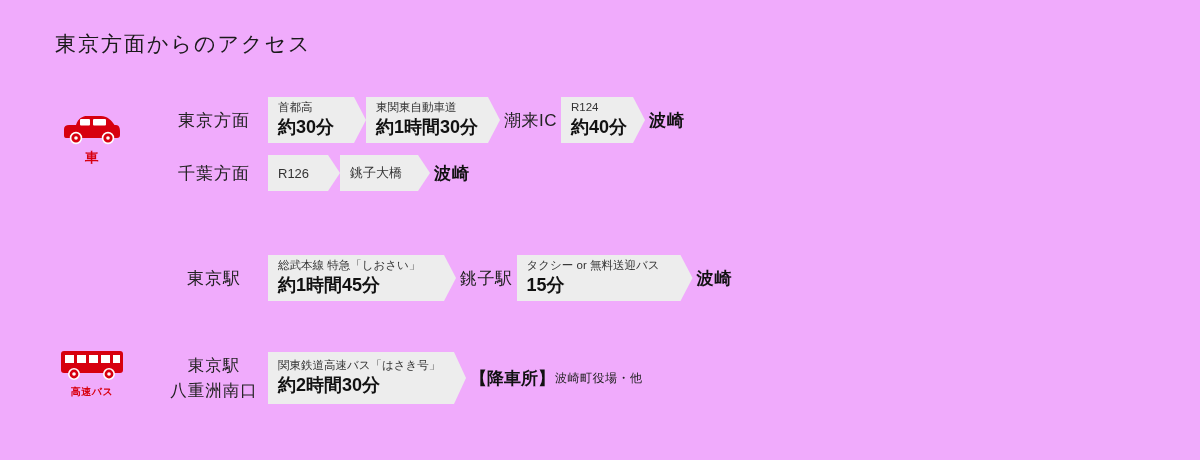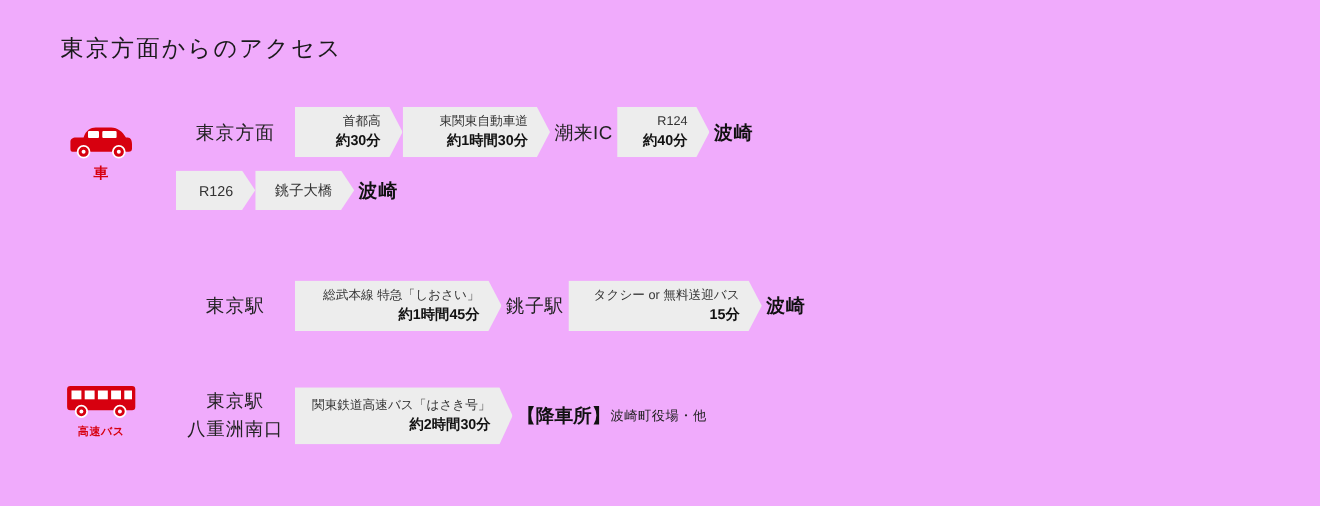--- a/index.html
+++ b/index.html
@@ -52,28 +52,28 @@
     flex: 0 0 auto;
   }
   .start.two-line { line-height: 1.5; font-size: 16.5px; }
   .chev {
     align-self: stretch;
     background: #ededed;
     clip-path: polygon(0 0, calc(100% - 12px) 0, 100% 50%, calc(100% - 12px) 100%, 0 100%);
     display: flex;
     flex-direction: column;
     justify-content: center;
-    align-items: flex-end;
+    align-items: flex-start;
     box-sizing: border-box;
     padding: 0 20px 0 10px;
     text-align: center;
     flex: 0 0 auto;
   }
   .chev .l1 { font-size: 11.5px; color: #333; line-height: 1.4; white-space: nowrap; }
-  .chev .l2 { font-size: 13px; font-weight: bold; color: #111; line-height: 1.4; white-space: nowrap; }
+  .chev .l2 { font-size: 18px; font-weight: bold; color: #111; line-height: 1.4; white-space: nowrap; }
   .chev.single { font-size: 13px; color: #333; white-space: nowrap; }
   .via {
     font-size: 17px;
     color: #222;
     letter-spacing: 0.5px;
     margin: 0 4px;
     white-space: nowrap;
   }
   .dest {
     font-size: 17px;
@@ -119,20 +119,21 @@
     </div>
     <div class="via">潮来IC</div>
     <div class="chev" style="width:84px">
       <div class="l1">R124</div>
       <div class="l2">約40分</div>
     </div>
     <div class="dest">波崎</div>
   </div>
 
   <div class="route" style="top:155px; height:36px;">
+    <div class="start">千葉方面</div>
     <div class="chev single" style="width:72px">R126</div>
     <div class="chev single" style="width:90px">銚子大橋</div>
     <div class="dest">波崎</div>
   </div>
 
 
   <div class="route" style="top:255px; height:46px;">
     <div class="start">東京駅</div>
     <div class="chev" style="width:188px">
       <div class="l1">総武本線 特急「しおさい」</div>

